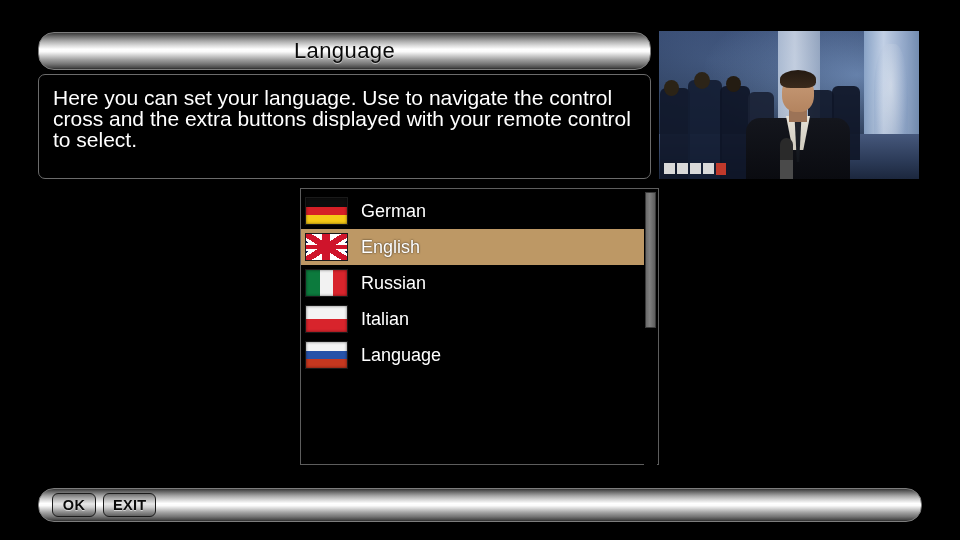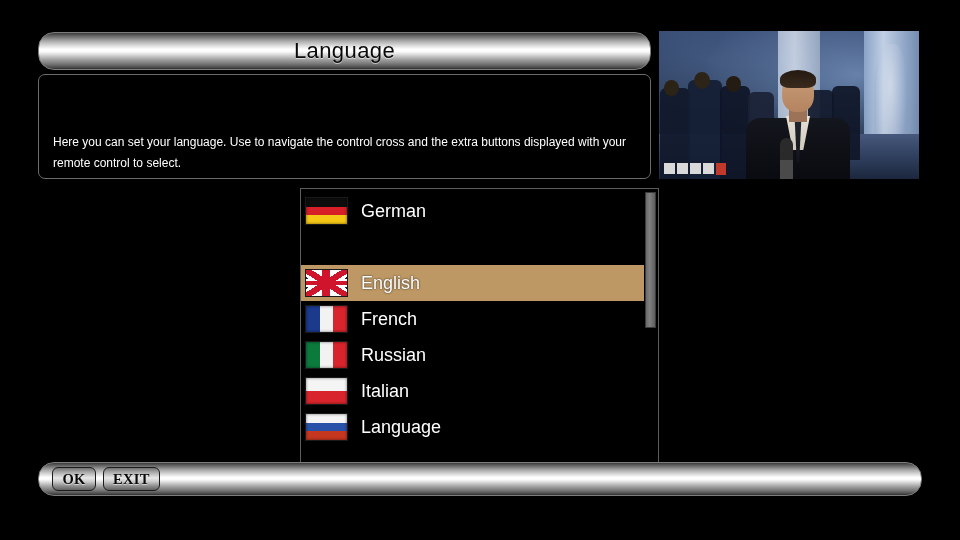--- a/index.html
+++ b/index.html
@@ -33,23 +33,22 @@
   }
 
   
   #desc-panel {
     position: absolute; left: 38px; top: 74px;
     width: 613px; height: 105px;
     background: #000; border: 1px solid #6b6b6b; border-radius: 7px;
     padding: 12px 14px;
   }
   #desc-text {
-    color: #fff; font-size: 12px; line-height: 21px;
+    color: #fff; font-size: 21px; line-height: 21px;
     text-shadow: 0 0 2px rgba(0,0,0,.9);
-    margin-top: 45px;
   }
 
   
   #video-preview {
     position: absolute; left: 658px; top: 30px;
     width: 262px; height: 150px;
     background: #0b1020; overflow: hidden; border: 0;
   }
   .vp-layer { position: absolute; }
   #vp-bg {
@@ -132,21 +131,21 @@
     position: absolute; left: 300px; top: 188px;
     width: 359px; height: 277px;
     background: #000; border: 1px solid #5d5d5d;
   }
   #list-items { position: absolute; left: 0; top: 4px; width: 344px; }
   .lang-row {
     position: relative; height: 36px;
     display: flex; align-items: center;
     padding-left: 4px;
   }
-  .lang-row.selected { background: #bd9865; margin-top: 36px; }
+  .lang-row.selected { background: #bd9865; }
   .flag {
     width: 43px; height: 28px; flex: 0 0 43px;
     border: 1px solid #1a1a1a;
     box-shadow: inset 0 0 3px rgba(0,0,0,.55);
     position: relative; overflow: hidden;
     margin-right: 13px;
   }
   .lang-label {
     font-size: 18px; color: #ffffff;
     text-shadow: 0 0 2px rgba(0,0,0,.85);
@@ -202,23 +201,23 @@
   }
   #scroll-thumb {
     position: absolute; left: 1px; top: 2px;
     width: 11px; height: 139px;
     background: linear-gradient(to right,#6a6a6a,#808080 40%,#5e5e5e);
     border: 1px solid #3a3a3a;
   }
 
   
   #footer-bar {
-    position: absolute; left: 38px; top: 462px;
+    position: absolute; left: 38px; top: 488px;
     width: 884px; height: 34px;
-    display: flex; align-items: center; padding-left: 13px; gap: 7px; font-family: Liberation Serif, serif;
+    display: flex; align-items: center; padding-left: 13px; gap: 7px;
   }
   .soft-btn {
     min-width: 44px; height: 24px;
     border: 1.6px solid #1c1c1c; border-radius: 6px;
     background: linear-gradient(to bottom,#707070 0%,#a6a6a6 18%,#e8e8e8 45%,#cfcfcf 60%,#8e8e8e 82%,#606060 100%);
     display: flex; align-items: center; justify-content: center;
     padding: 0 9px;
   }
   .soft-btn-label {
     font-size: 14.5px; font-weight: bold; color: #0a0a0a;
@@ -275,24 +274,20 @@
           <span class="flag f-german"></span>
           <span class="lang-label">German</span>
         </div>
         <div class="lang-row selected" style="background: rgb(189, 152, 101);">
           <span class="flag f-english">
             <span class="uk-cross"></span>
           </span>
           <span class="lang-label">English</span>
         </div>
         <div class="lang-row">
-          <span class="flag f-french"></span>
-          <span class="lang-label">French</span>
-        </div>
-        <div class="lang-row">
           <span class="flag f-italian"></span>
           <span class="lang-label">Russian</span>
         </div>
         <div class="lang-row">
           <span class="flag f-polish"></span>
           <span class="lang-label">Italian</span>
         </div>
         <div class="lang-row">
           <span class="flag f-russian"></span>
           <span class="lang-label">Language</span>

